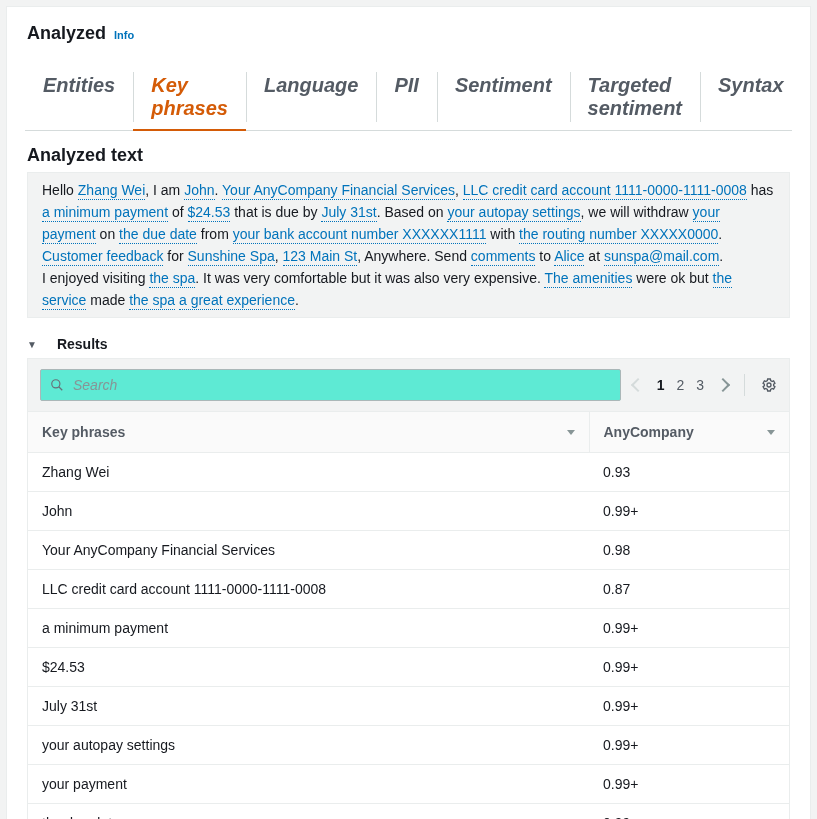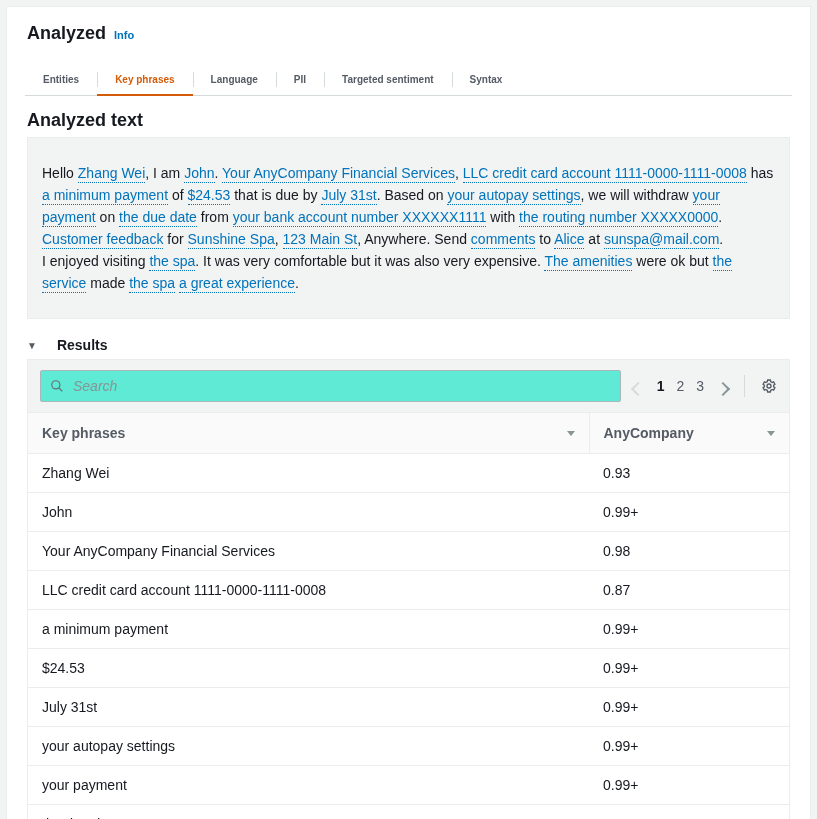--- a/index.html
+++ b/index.html
@@ -36,23 +36,24 @@
   }
   .tabs {
     display: flex;
     border-bottom: 1px solid #d5dbdb;
     margin: 12px 14px 0 14px;
   }
   .tab {
     padding: 10px 18px;
     color: #545b64;
     font-weight: 600;
-    font-size: 10px;
+    font-size: 20px;
     cursor: pointer;
     position: relative;
+    font-style: italic;
   }
   .tab + .tab::before {
     content: "";
     position: absolute;
     left: 0; top: 8px; bottom: 8px;
     width: 1px;
     background: #d5dbdb;
   }
   .tab.active {
     color: #d45b07;
@@ -66,21 +67,21 @@
   }
   .section-label {
     padding: 14px 16px 6px 16px;
     font-weight: 700;
     font-size: 18px;
   }
   .analyzed-box {
     margin: 0 16px;
     background: #f2f3f3;
     border: 1px solid #eaeded;
-    padding: 24px 14px;
+    padding: 6px 14px;
     line-height: 22px;
     font-size: 14px;
     color: #16191f;
   }
   .kp {
     border-bottom: 1px dotted #0073bb;
     color: #0073bb;
     padding-bottom: 1px;
   }
   .expander {
@@ -129,21 +130,21 @@
     border-radius: 2px;
     padding: 0 10px 0 32px;
     font-size: 14px;
     font-style: italic;
     color: #687078;
     background: #5eead4;
   }
   .search-input::placeholder { color: #879596; font-style: italic; }
   .pager {
     display: flex;
-    align-items: flex-end;
+    align-items: center;
     gap: 10px;
     color: #545b64;
   }
   .pager .pg {
     padding: 2px 4px;
     font-size: 14px;
     cursor: pointer;
   }
   .pager .pg.current { font-weight: 700; color: #16191f; }
   .pager .arrow {
@@ -203,20 +204,21 @@
   <div class="header">
     <h1>Analyzed</h1>
     <a href="#" class="info-link">Info</a>
   </div>
 
   <div class="tabs" id="tabs">
       <div class="tab">Entities</div>
       <div class="tab active">Key phrases</div>
       <div class="tab">Language</div>
       <div class="tab">PII</div>
+      <div class="tab">Sentiment</div>
       <div class="tab">Targeted sentiment</div>
       <div class="tab">Syntax</div>
     </div>
 
   <div class="section-label">Analyzed text</div>
   <div class="analyzed-box" id="analyzed-box">Hello <span class="kp">Zhang Wei</span>, I am <span class="kp">John</span>. <span class="kp">Your AnyCompany Financial Services</span>, <span class="kp">LLC credit card account 1111-0000-1111-0008</span> has <span class="kp">a minimum payment</span> of <span class="kp">$24.53</span> that is due by <span class="kp">July 31st</span>. Based on <span class="kp">your autopay settings</span>, we will withdraw <span class="kp">your payment</span> on <span class="kp">the due date</span> from <span class="kp">your bank account number XXXXXX1111</span> with <span class="kp">the routing number XXXXX0000</span>.<br><span class="kp">Customer feedback</span> for <span class="kp">Sunshine Spa</span>, <span class="kp">123 Main St</span>, Anywhere. Send <span class="kp">comments</span> to <span class="kp">Alice</span> at <span class="kp">sunspa@mail.com</span>.<br>I enjoyed visiting <span class="kp">the spa</span>. It was very comfortable but it was also very expensive. <span class="kp">The amenities</span> were ok but <span class="kp">the service</span> made <span class="kp">the spa</span> <span class="kp">a great experience</span>.</div>
 
   <div class="expander">
     <span class="tri">▼</span>
     <span class="lbl">Results</span>

